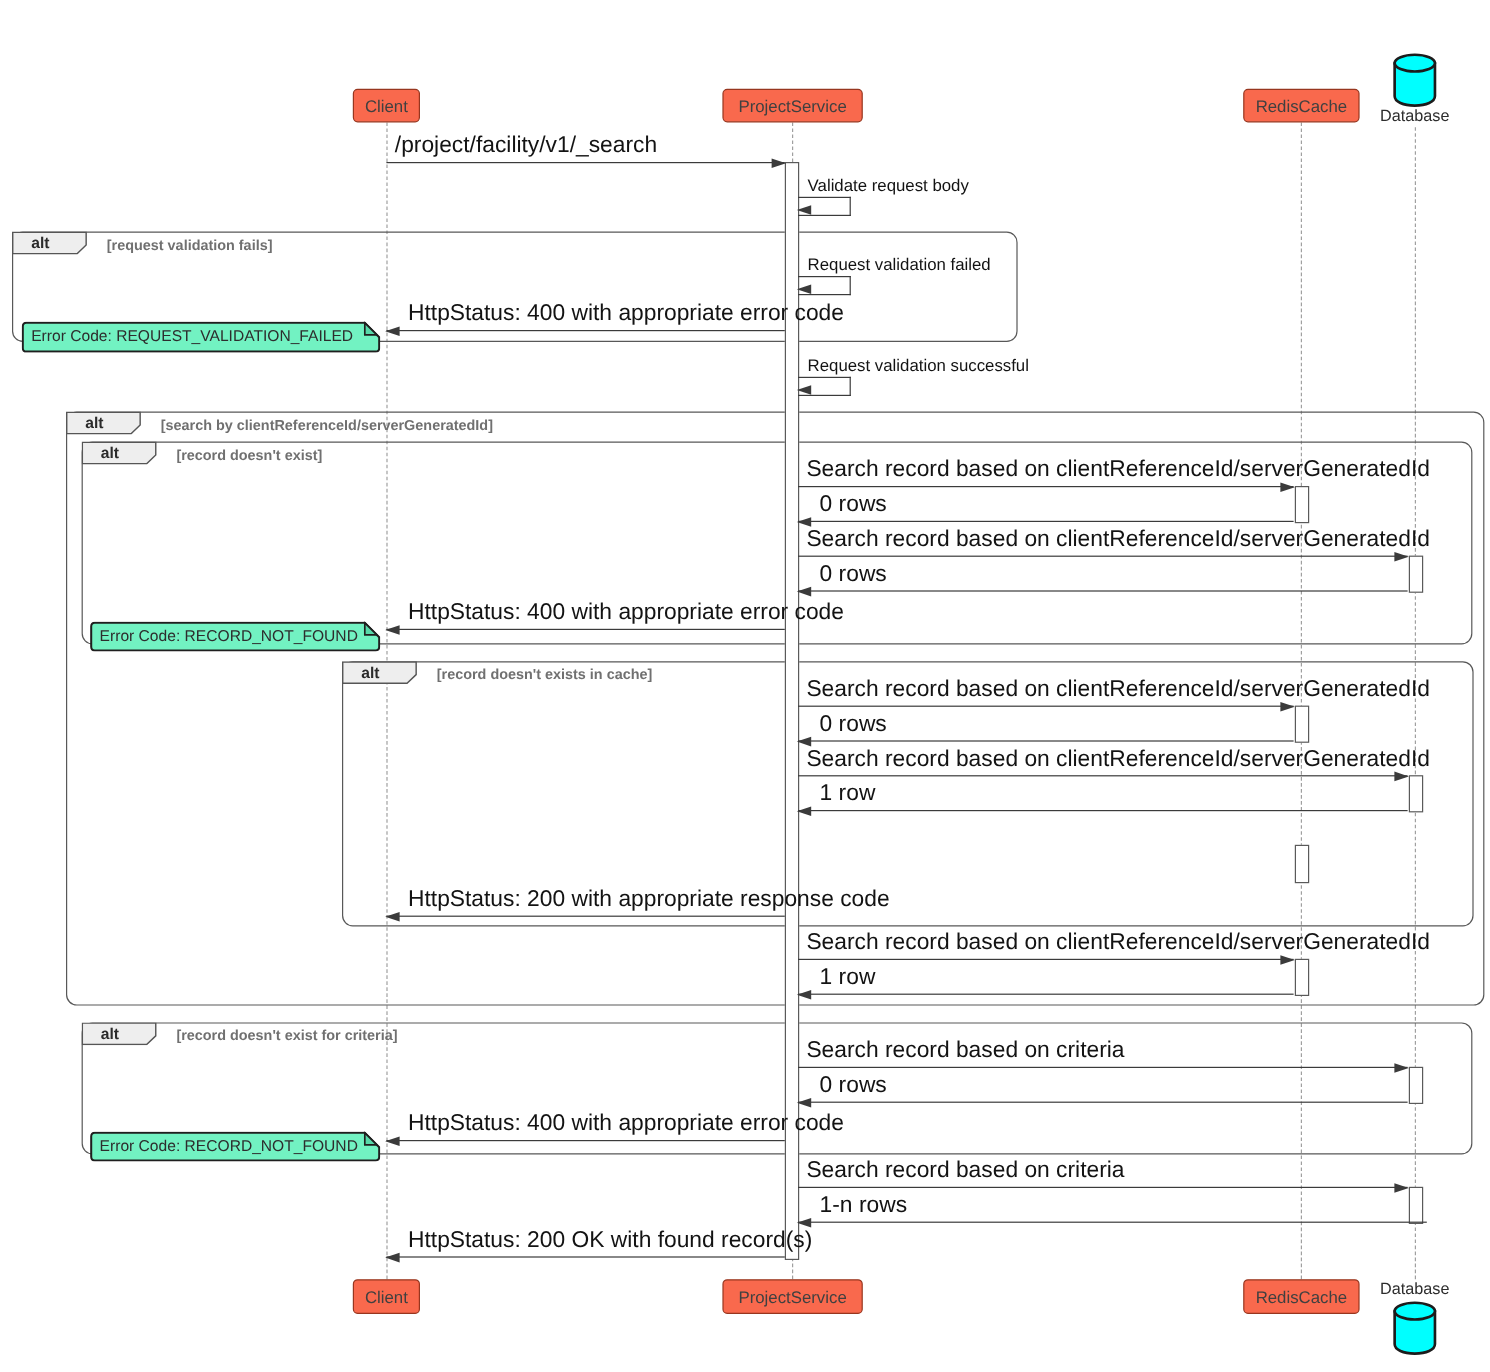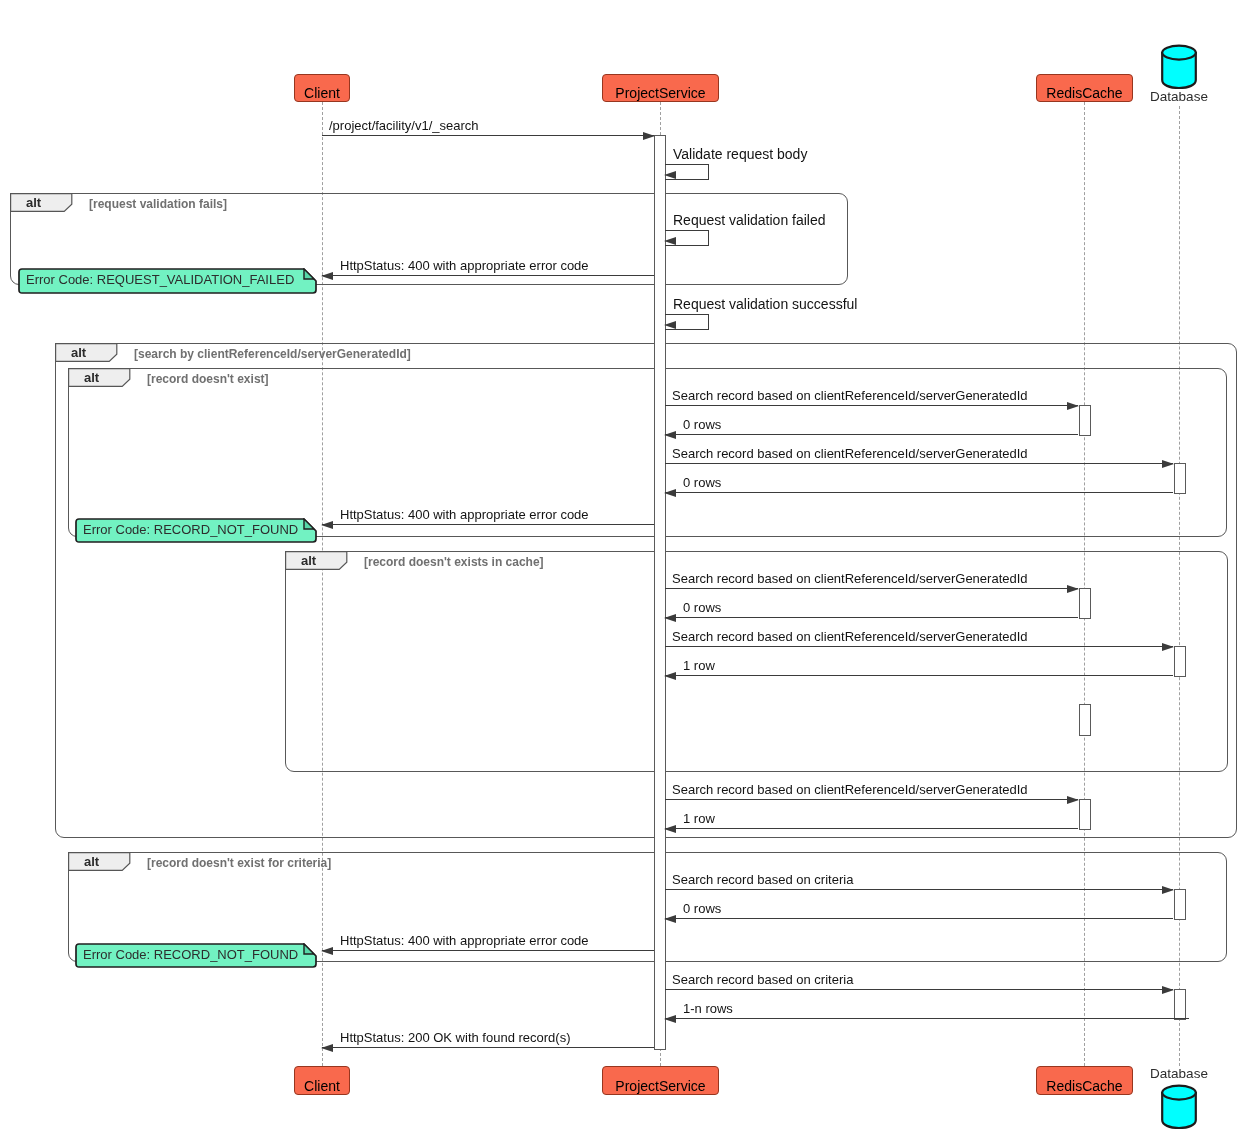--- a/index.html
+++ b/index.html
@@ -8,33 +8,33 @@
     font-family:"Liberation Sans", sans-serif; color:#151515; overflow:hidden; background:#fff;
   }
   .title { position:absolute; top:14px; left:0; width:1242px; text-align:center;
            font-size:14.5px; font-weight:bold; color:#111; }
 
   .lifeline { position:absolute; width:0; border-left:1px dashed #a0a0a0; }
 
   .act { position:absolute; width:10px; background:#ffffff; border:1.2px solid #5a5a5a; }
 
   .pbox { position:absolute; background:#F9694D; border:1.8px solid #97361F; border-radius:4px;
-          color:#000000; font-size:14px; display:flex; align-items:flex-end; justify-content:center;
+          color:#404040; font-size:14px; display:flex; align-items:center; justify-content:center;
           box-sizing:border-box; }
 
   .dblabel { position:absolute; width:90px; text-align:center; font-size:13.5px; color:#2d2d2d; }
   .dbicon  { position:absolute; }
 
   .frag { position:absolute; border:1.2px solid #585858; border-radius:9px; box-sizing:border-box; }
   .pent { position:absolute; top:-1px; left:-1px; }
   .kw   { position:absolute; top:1px; left:15px; font-size:13px; font-weight:bold; color:#2b2b2b; }
   .cond { position:absolute; top:3px; left:78px; font-size:12px; font-weight:bold; color:#707070; white-space:nowrap; }
 
   .msg { position:absolute; height:19px; border-bottom:1.3px solid #3b3b3b; }
-  .msg .lbl { position:absolute; bottom:2px; white-space:nowrap; font-size:13px; color:#131313; }
+  .msg .lbl { position:absolute; bottom:2px; white-space:nowrap; font-size:19px; color:#131313; }
   .msg.right .lbl { left:7px; }
   .msg.left  .lbl { left:18px; }
   .ah { position:absolute; width:0; height:0; border-top:4.5px solid transparent; border-bottom:4.5px solid transparent; bottom:-5.4px; }
   .msg.right .ah { right:-1px; border-left:12px solid #3b3b3b; }
   .msg.left  .ah { left:-1px;  border-right:12px solid #3b3b3b; }
 
   .self { position:absolute; width:46px; }
   .self .lbl { position:absolute; top:0; left:8px; white-space:nowrap; font-size:14px; color:#131313; }
   .self .loop { position:absolute; top:18px; left:0; width:43px; height:14px;
                 border:1.3px solid #3b3b3b; border-left:none; }
@@ -164,20 +164,24 @@
       <span class="ah"></span>
   </div>
   <div class="msg right" style="left:665px; top:627px; width:508px;">
     <span class="lbl">Search record based on clientReferenceId/serverGeneratedId</span>
       <span class="ah"></span>
   </div>
   <div class="msg left" style="left:665px; top:656px; width:508px;">
     <span class="lbl">1 row</span>
       <span class="ah"></span>
   </div>
+  <div class="msg left" style="left:322px; top:744px; width:332px;">
+    <span class="lbl">HttpStatus: 200 with appropriate response code</span>
+      <span class="ah"></span>
+  </div>
 
   <div class="msg right" style="left:665px; top:780px; width:413px;">
     <span class="lbl">Search record based on clientReferenceId/serverGeneratedId</span>
       <span class="ah"></span>
   </div>
   <div class="msg left" style="left:665px; top:809px; width:413px;">
     <span class="lbl">1 row</span>
       <span class="ah"></span>
   </div>
 

